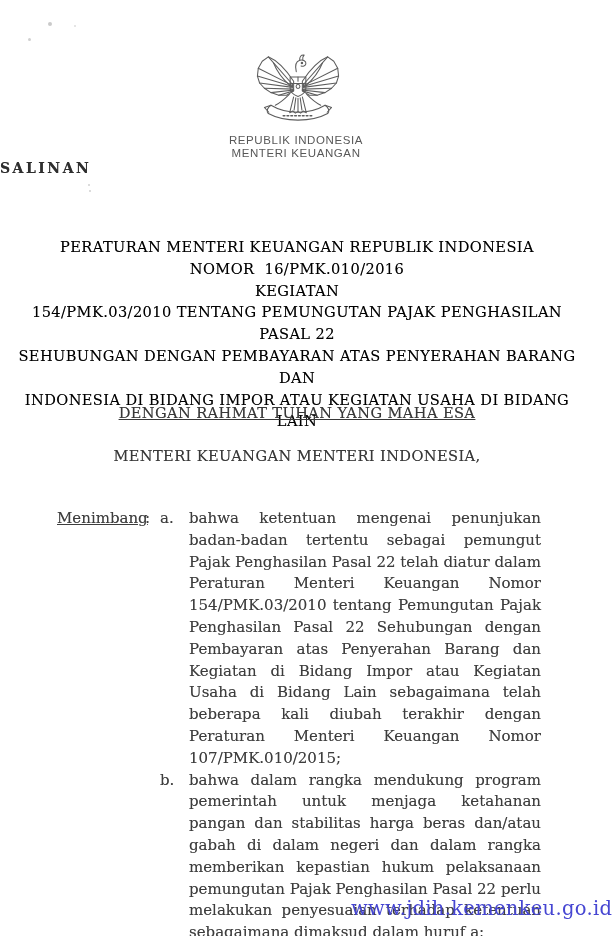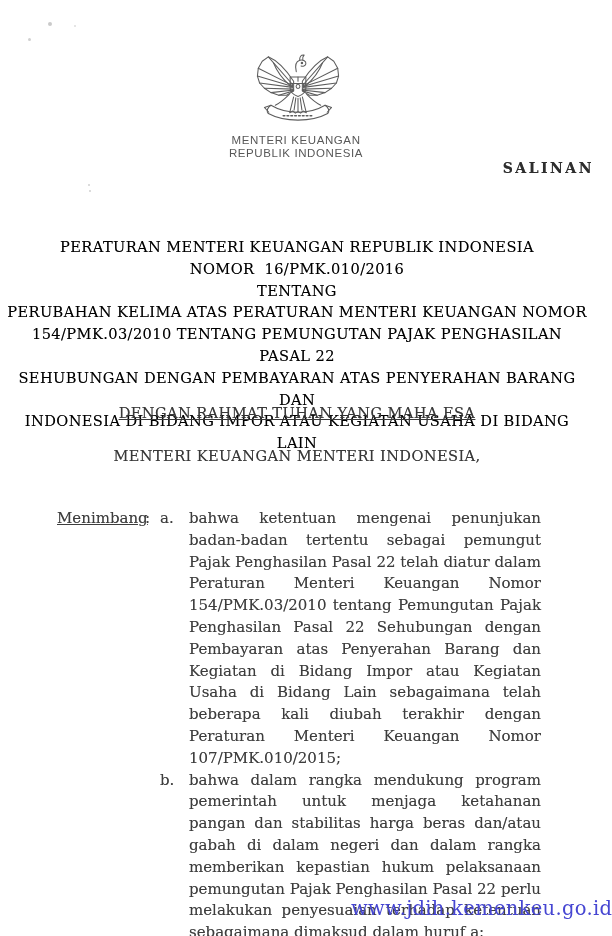--- a/index.html
+++ b/index.html
@@ -8,21 +8,21 @@
     font-family:"DejaVu Serif", serif;color:#3b3b3b;
   }
   
   .emblem{position:absolute;left:250px;top:48px;width:96px;height:84px;opacity:.88;filter:blur(.2px);}
   .ministry{
     position:absolute;left:0;top:134px;width:592px;text-align:center;
     font-family:"Liberation Sans", sans-serif;font-size:11.5px;line-height:13px;
     color:#585858;letter-spacing:.6px;
   }
   .salinan{
-    position:absolute;left:0;top:160px;width:594px;text-align:right;
+    position:absolute;left:0;top:160px;width:594px;text-align:left;
     font-size:14px;font-weight:bold;letter-spacing:2.5px;color:#2e2e2e;
     text-shadow:0 0 .4px rgba(40,40,40,.55);
   }
   
   .title-block{
     position:absolute;left:7px;top:236px;width:580px;text-align:center;
     font-size:14.6px;line-height:21.8px;letter-spacing:.4px;color:#000000;
     text-shadow:0 0 .35px rgba(50,50,50,.5);
   }
   .invocation{
@@ -95,31 +95,30 @@
 
       <path d="M45 51 C39 57 34 61 29 63.5 M65 51 C71 57 76 61 81 63.5"></path>
 
       <path d="M24 63.5 C20 66 18.5 70 21 73 C31 78.5 44 80.5 55 80.5 C66 80.5 79 78.5 89 73 C91.5 70 90 66 86 63.5 C76 69.5 66 71.5 55 71.5 C44 71.5 34 69.5 24 63.5 Z"></path>
       <path d="M24 63.5 L16.5 66 L21.5 71.5 M86 63.5 L93.5 66 L88.5 71.5"></path>
       <path d="M38 75.5 L72 75.5" stroke-dasharray="2 2.4" stroke-width="1.6"></path>
     </g>
   </svg>
 
   <div class="ministry">
+    <div>REPUBLIK INDONESIA</div>
     <div>MENTERI KEUANGAN</div>
-    <div>REPUBLIK INDONESIA</div>
   </div>
 
   <div class="salinan">SALINAN</div>
 
   <div class="title-block">
     <div>PERATURAN MENTERI KEUANGAN REPUBLIK INDONESIA</div>
     <div>NOMOR&nbsp; 16/PMK.010/2016</div>
-    <div>TENTANG</div>
-    <div>PERUBAHAN KELIMA ATAS PERATURAN MENTERI KEUANGAN NOMOR</div>
+    <div>KEGIATAN</div>
     <div>154/PMK.03/2010 TENTANG PEMUNGUTAN PAJAK PENGHASILAN PASAL 22</div>
     <div>SEHUBUNGAN DENGAN PEMBAYARAN ATAS PENYERAHAN BARANG DAN</div>
     <div>INDONESIA DI BIDANG IMPOR ATAU KEGIATAN USAHA DI BIDANG LAIN</div>
   </div>
 
   <div class="invocation">DENGAN RAHMAT TUHAN YANG MAHA ESA</div>
   <div class="authority">MENTERI KEUANGAN MENTERI INDONESIA,</div>
 
   <div class="consider">
     <div class="c-row">

